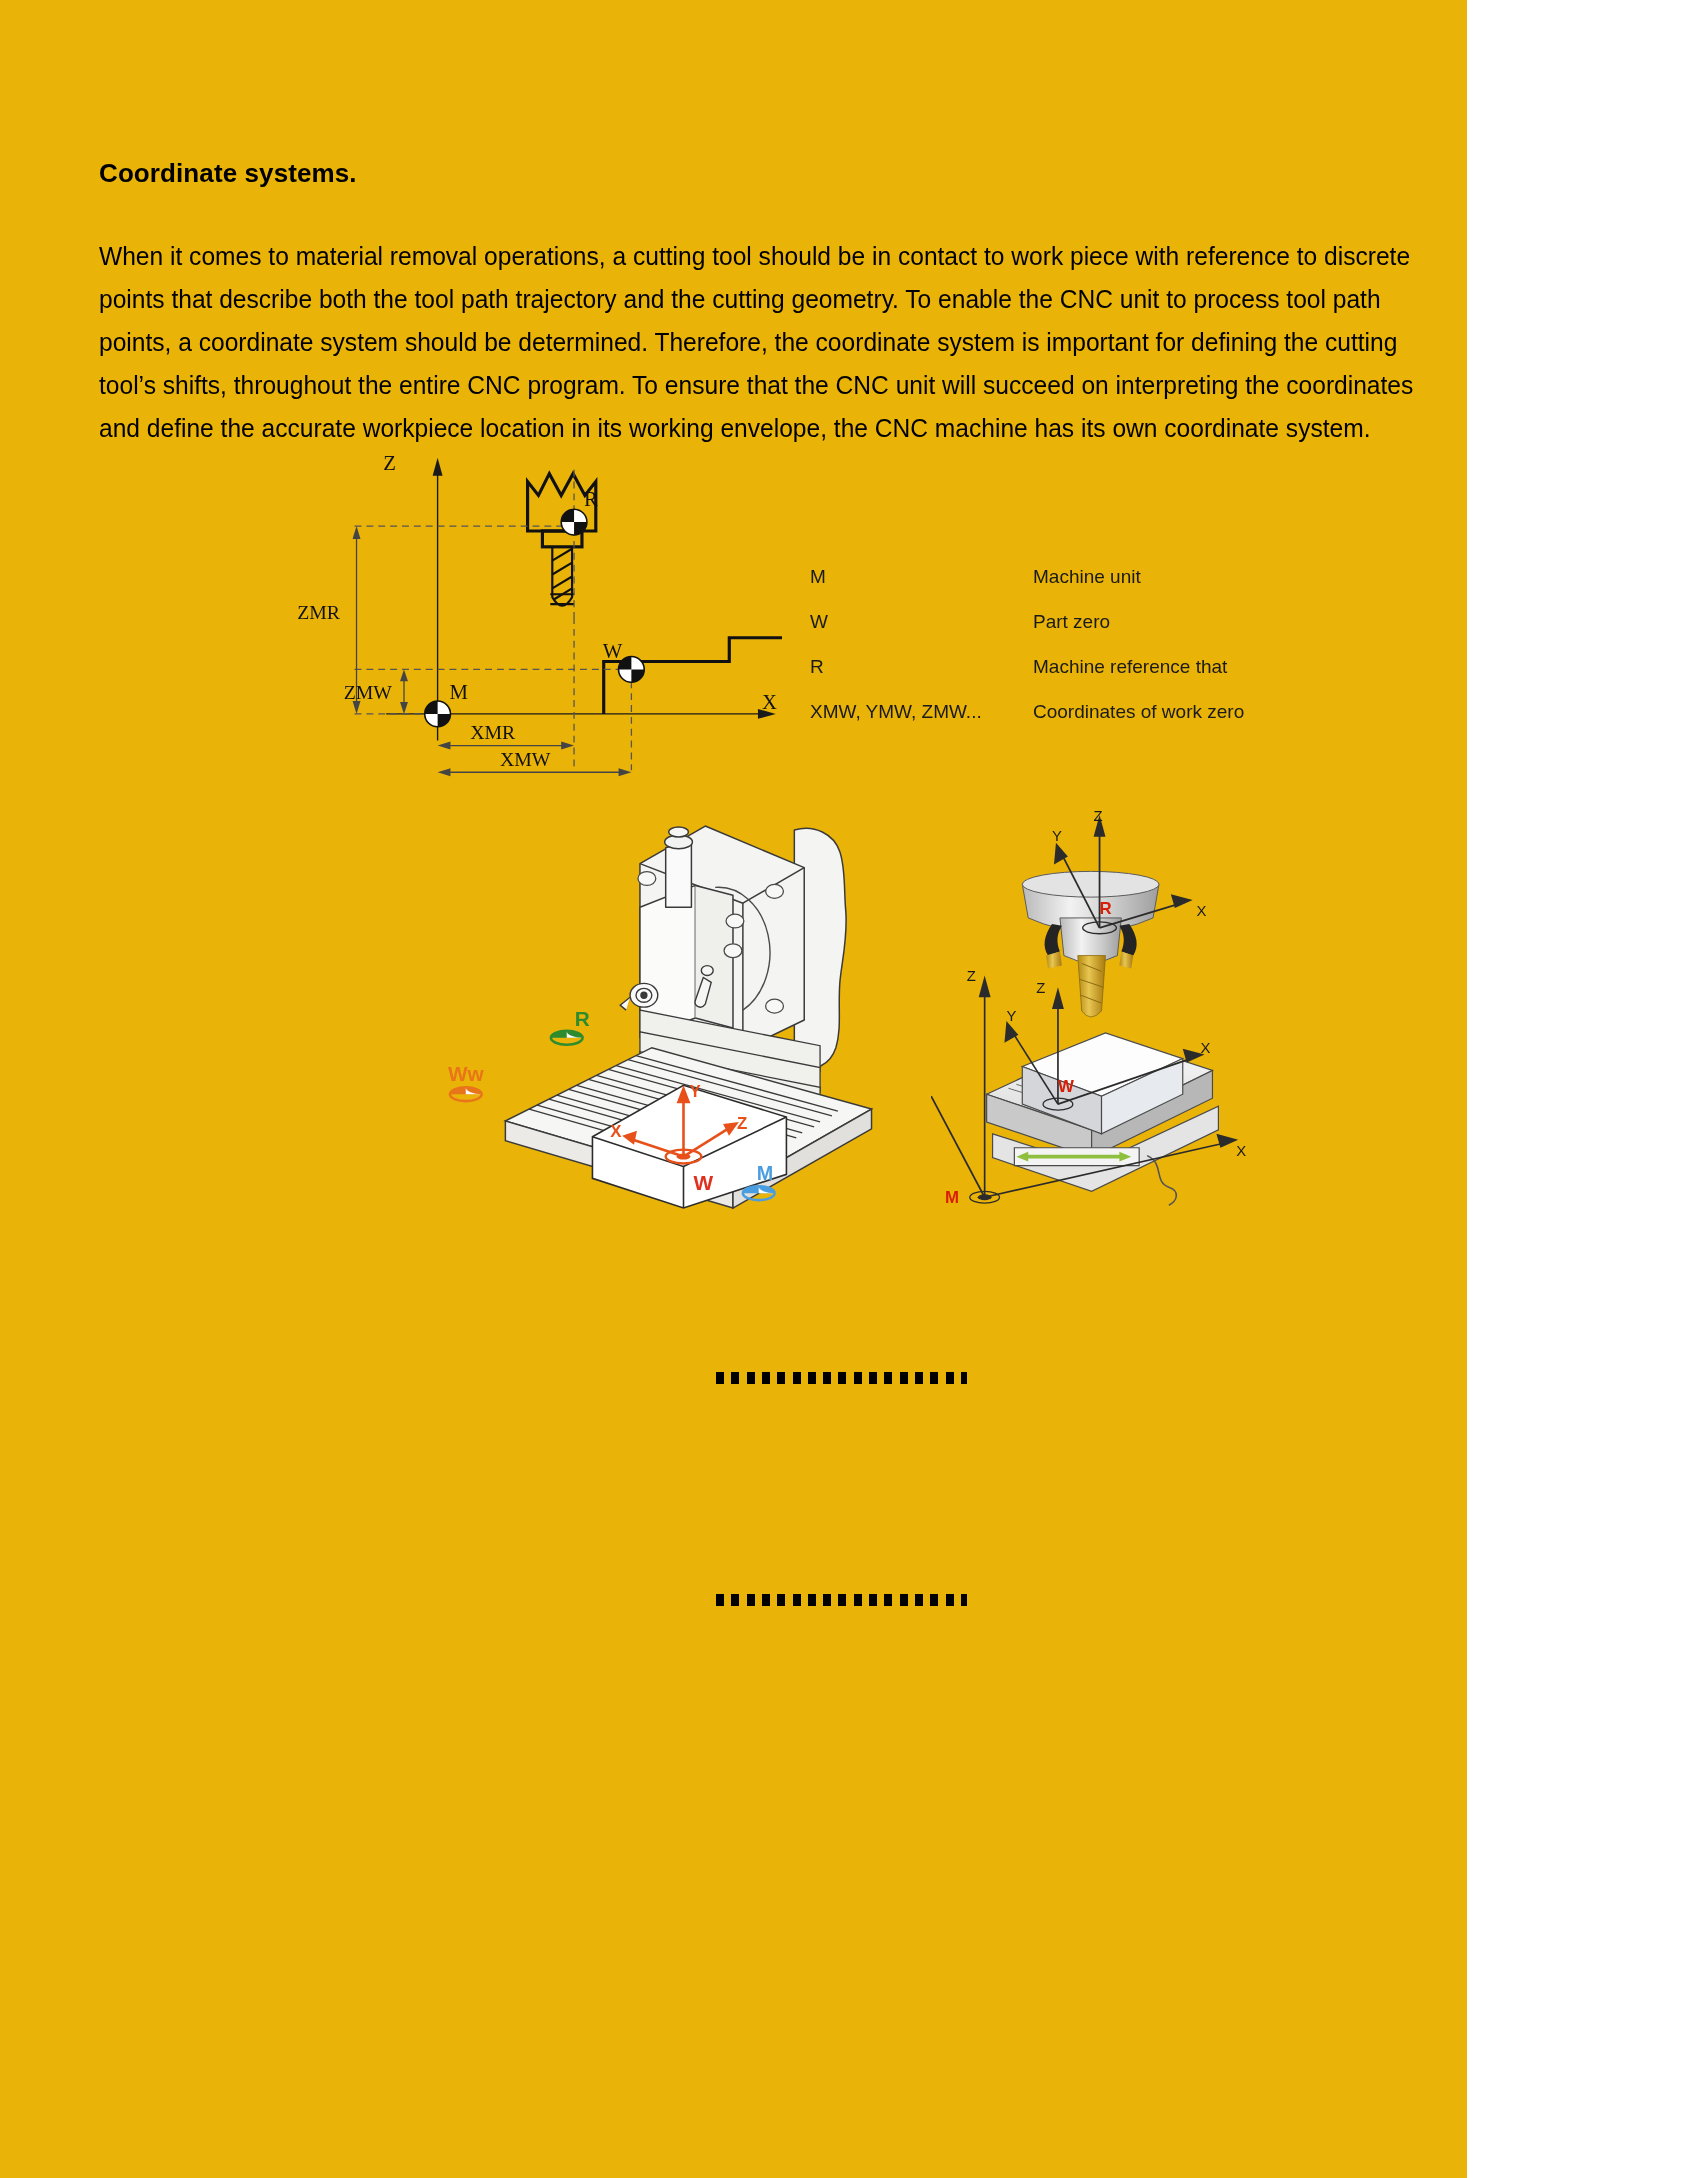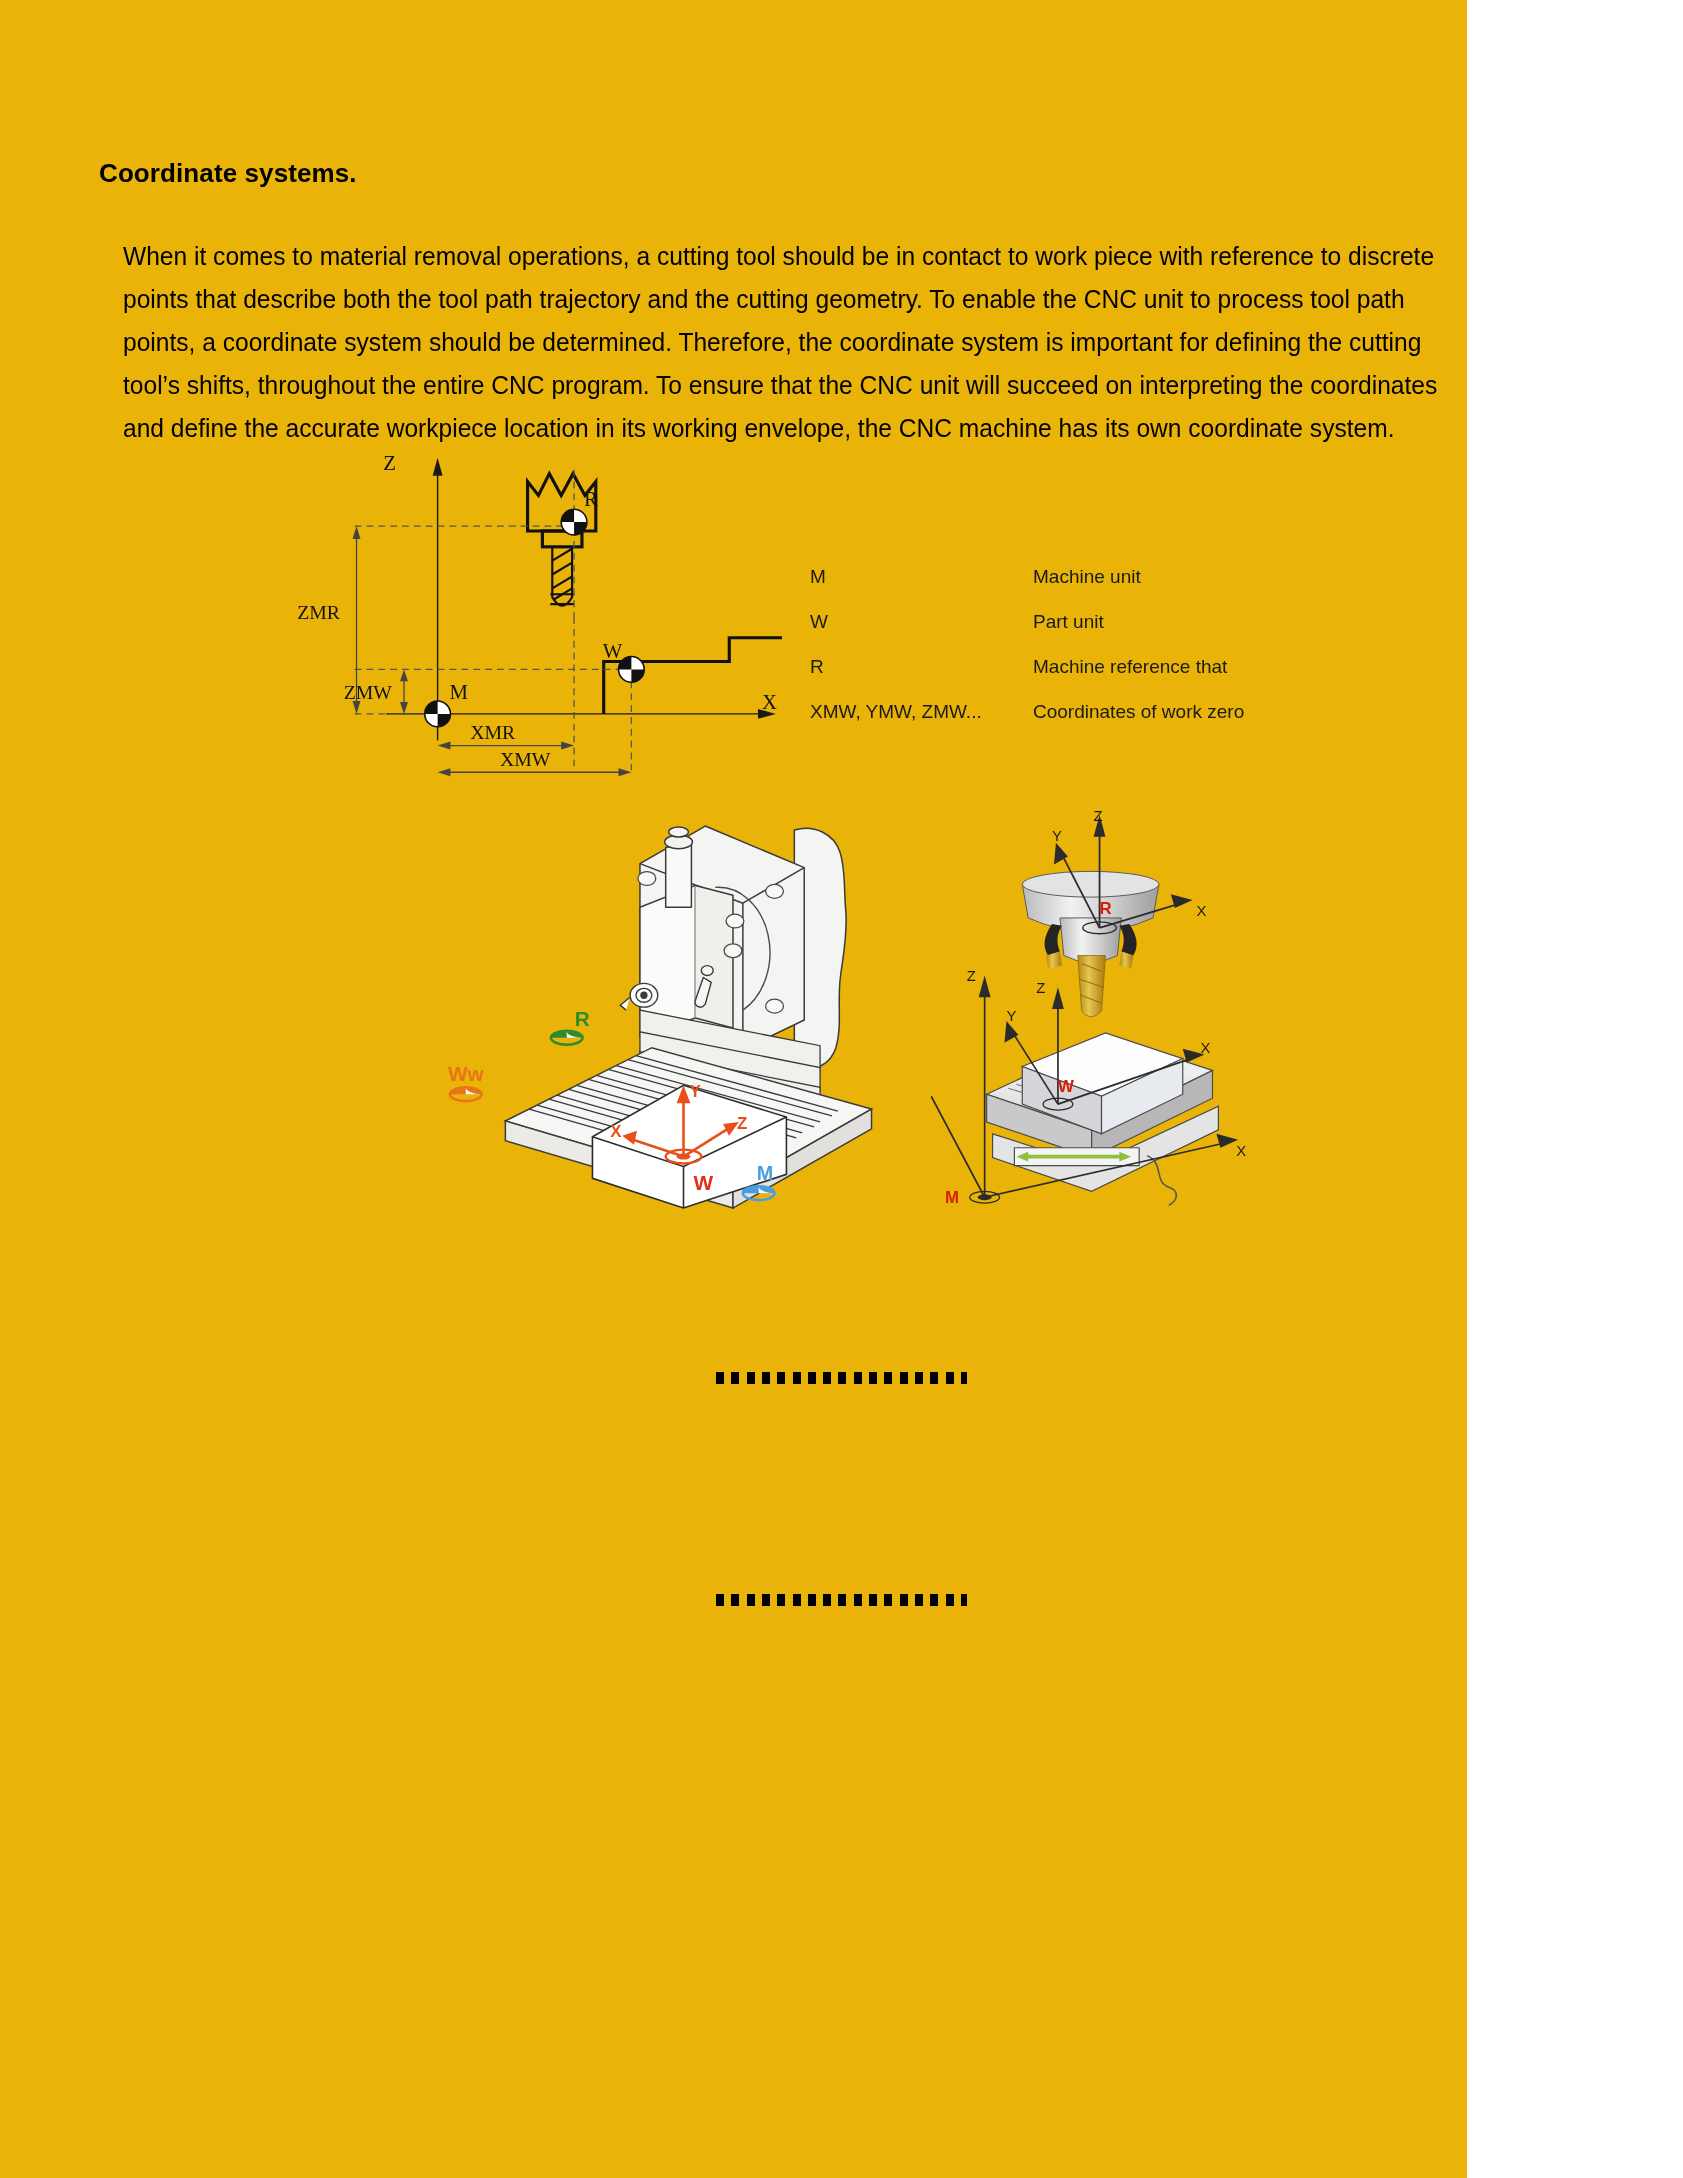--- a/index.html
+++ b/index.html
@@ -42,21 +42,20 @@
     white-space: nowrap;
   }
   #body-text {
     position: absolute;
     left: 99px;
     top: 235px;
     width: 1530px;
     font-size: 26px;
     line-height: 43px;
     color: #000000;
-    margin-left: 24px;
   }
   #body-text .ln {
     display: block;
     white-space: nowrap;
     transform: scaleX(0.945);
     transform-origin: left center;
   }
 
   
   #fig-schematic {
@@ -246,21 +245,21 @@
     </svg>
   </div>
 
   <div id="fig-legend">
     <div class="lg-row">
       <span class="lg-sym">M</span>
       <span class="lg-desc">Machine unit</span>
     </div>
     <div class="lg-row">
       <span class="lg-sym">W</span>
-      <span class="lg-desc">Part unit</span>
+      <span class="lg-desc">Part zero</span>
     </div>
     <div class="lg-row">
       <span class="lg-sym">R</span>
       <span class="lg-desc">Machine reference that</span>
     </div>
     <div class="lg-row">
       <span class="lg-sym">XMW, YMW, ZMW...</span>
       <span class="lg-desc">Coordinates of work zero</span>
     </div>
   </div>

